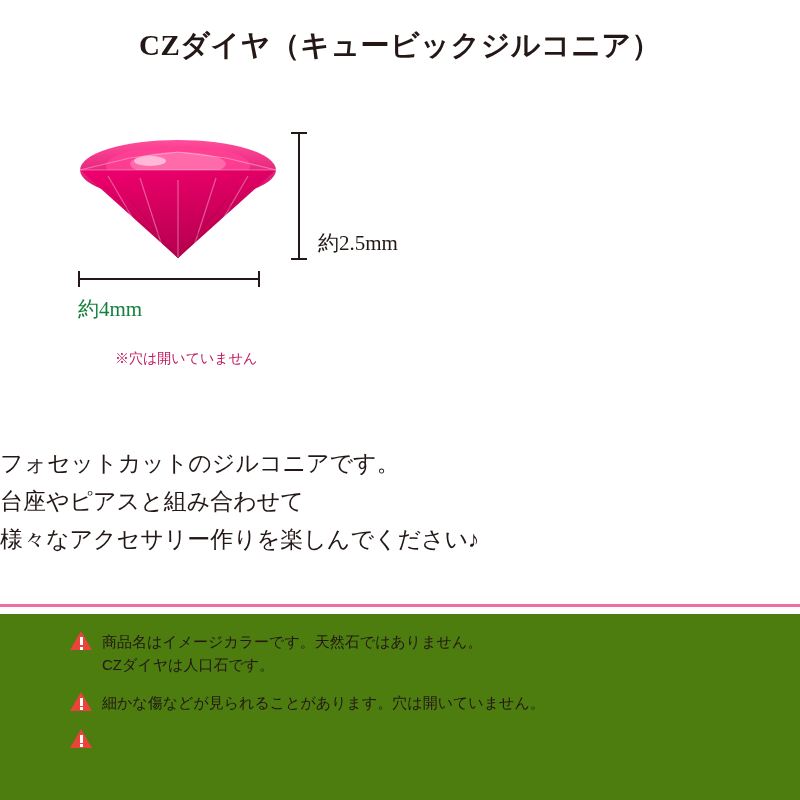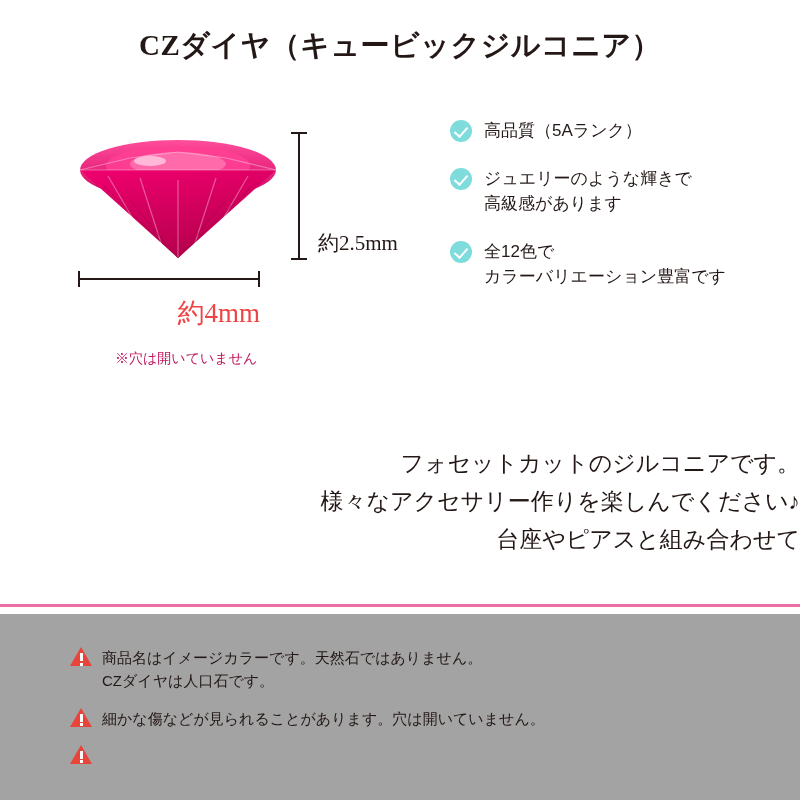--- a/index.html
+++ b/index.html
@@ -98,24 +98,24 @@
     height: 16px;
     background: #231815;
   }
   .hdim:before { left: 0; }
   .hdim:after { right: 0; }
   .hdim-label {
     position: absolute;
     left: 18px;
     top: 185px;
     width: 182px;
-    text-align: right;
-    font-size: 27px;
+    text-align: left;
+    font-size: 21px;
     font-family: "Liberation Serif", serif;
-    color: #ef4444;
+    color: #15803d;
   }
   .note-small {
     position: absolute;
     left: 55px;
     top: 240px;
     font-size: 14px;
     color: #be185d;
   }
 
   
@@ -156,21 +156,21 @@
     line-height: 1.5;
     color: #231815;
   }
 
   
   .desc {
     position: absolute;
     left: 0;
     top: 445px;
     width: 800px;
-    text-align: right;
+    text-align: left;
     font-size: 23px;
     line-height: 1.65;
     color: #231815;
     font-family: "Liberation Serif", serif;
   }
 
   
   .divider {
     position: absolute;
     left: 0;
@@ -178,22 +178,22 @@
     width: 800px;
     height: 3px;
     background: #ec6ea3;
   }
   .notice {
     position: absolute;
     left: 0;
     top: 614px;
     width: 800px;
     height: 186px;
-    background: #a3a3a3;
-    padding-top: 32px;
+    background: #4d7c0f;
+    padding-top: 16px;
     box-sizing: border-box;
   }
   .notice-row {
     display: flex;
     align-items: flex-start;
     margin: 0 0 14px 70px;
   }
   .warn-icon {
     flex: 0 0 auto;
     width: 22px;
@@ -287,41 +287,25 @@
 
     <div class="vdim"></div>
     <div class="vdim-label">約2.5mm</div>
 
     <div class="hdim"></div>
     <div class="hdim-label">約4mm</div>
 
     <div class="note-small">※穴は開いていません</div>
   </div>
 
-  <div class="features">
-    <div class="feature">
-      <span class="check-icon"></span>
-      <span class="feature-text" style="white-space:pre-line">高品質（5Aランク）</span>
-    </div>
-    <div class="feature">
-      <span class="check-icon"></span>
-      <span class="feature-text" style="white-space:pre-line">ジュエリーのような輝きで
-高級感があります</span>
-    </div>
-    <div class="feature">
-      <span class="check-icon"></span>
-      <span class="feature-text" style="white-space:pre-line">全12色で
-カラーバリエーション豊富です</span>
-    </div>
-  </div>
 
   <div class="desc">
     <div>フォセットカットのジルコニアです。</div>
+    <div>台座やピアスと組み合わせて</div>
     <div>様々なアクセサリー作りを楽しんでください♪</div>
-    <div>台座やピアスと組み合わせて</div>
   </div>
 
   <div class="divider"></div>
 
   <div class="notice">
     <div class="notice-row">
       <span class="warn-icon">
           <span class="tri"></span>
           <span class="bang"></span>
         </span>

